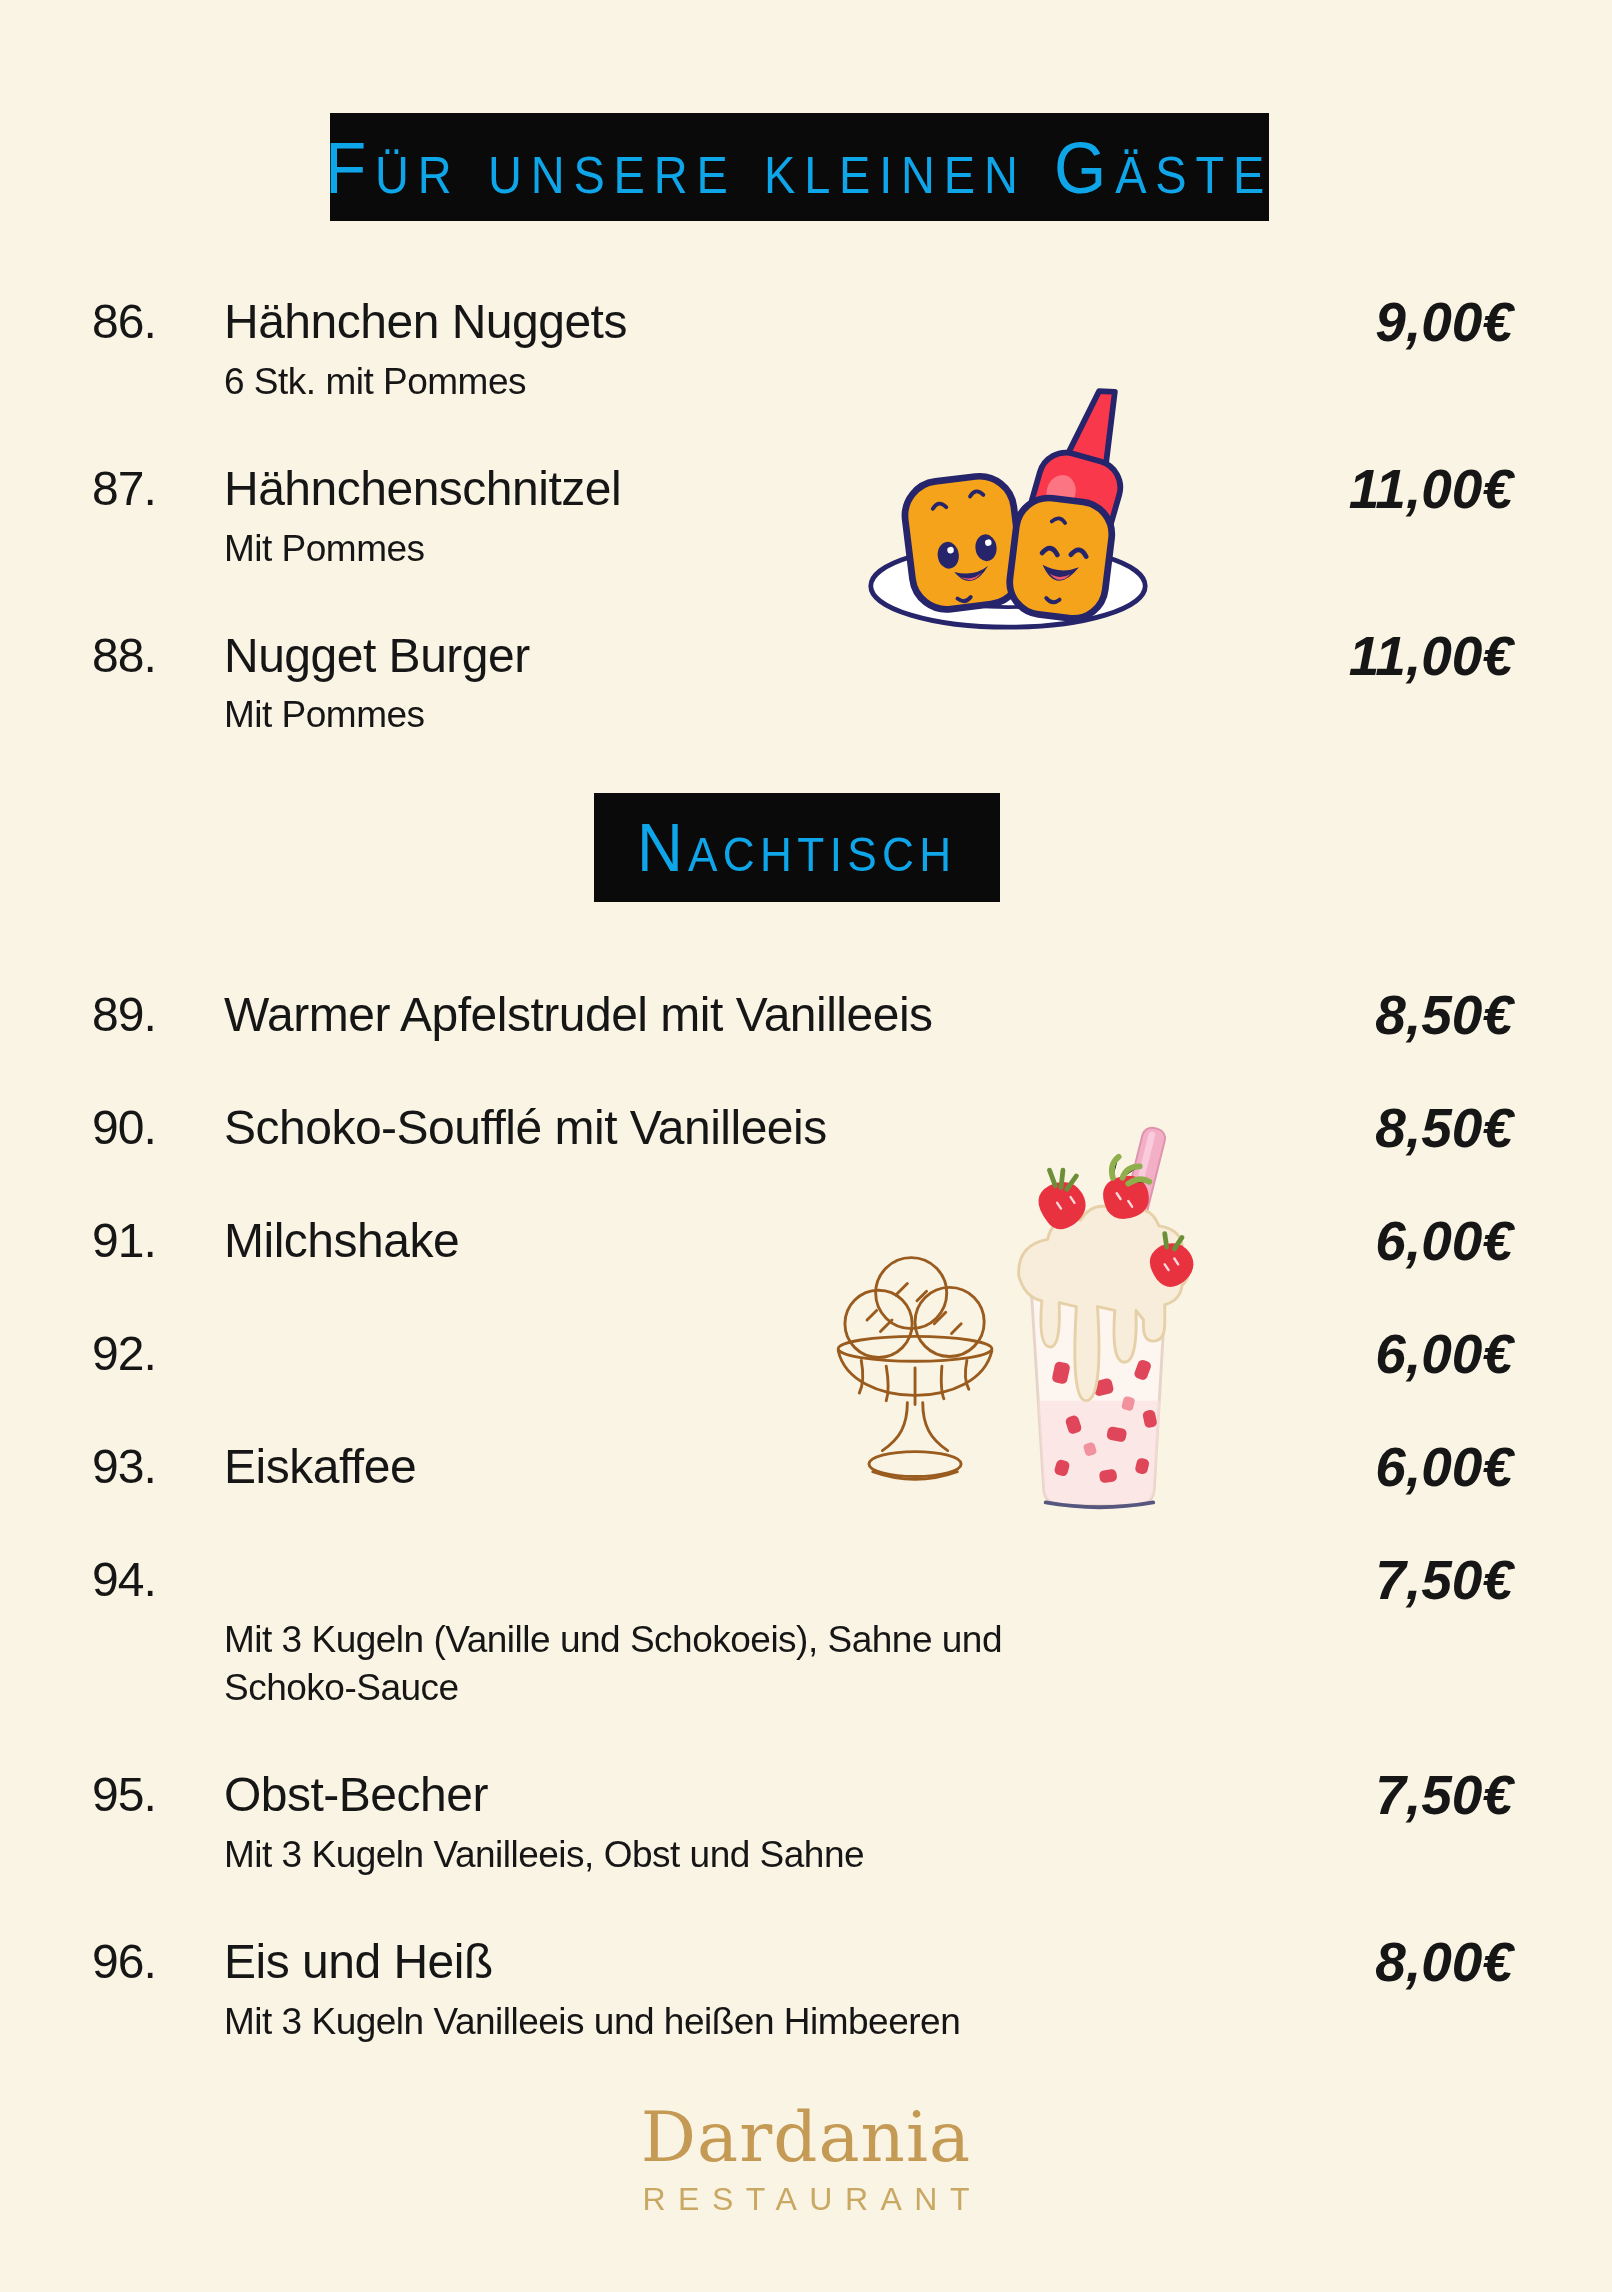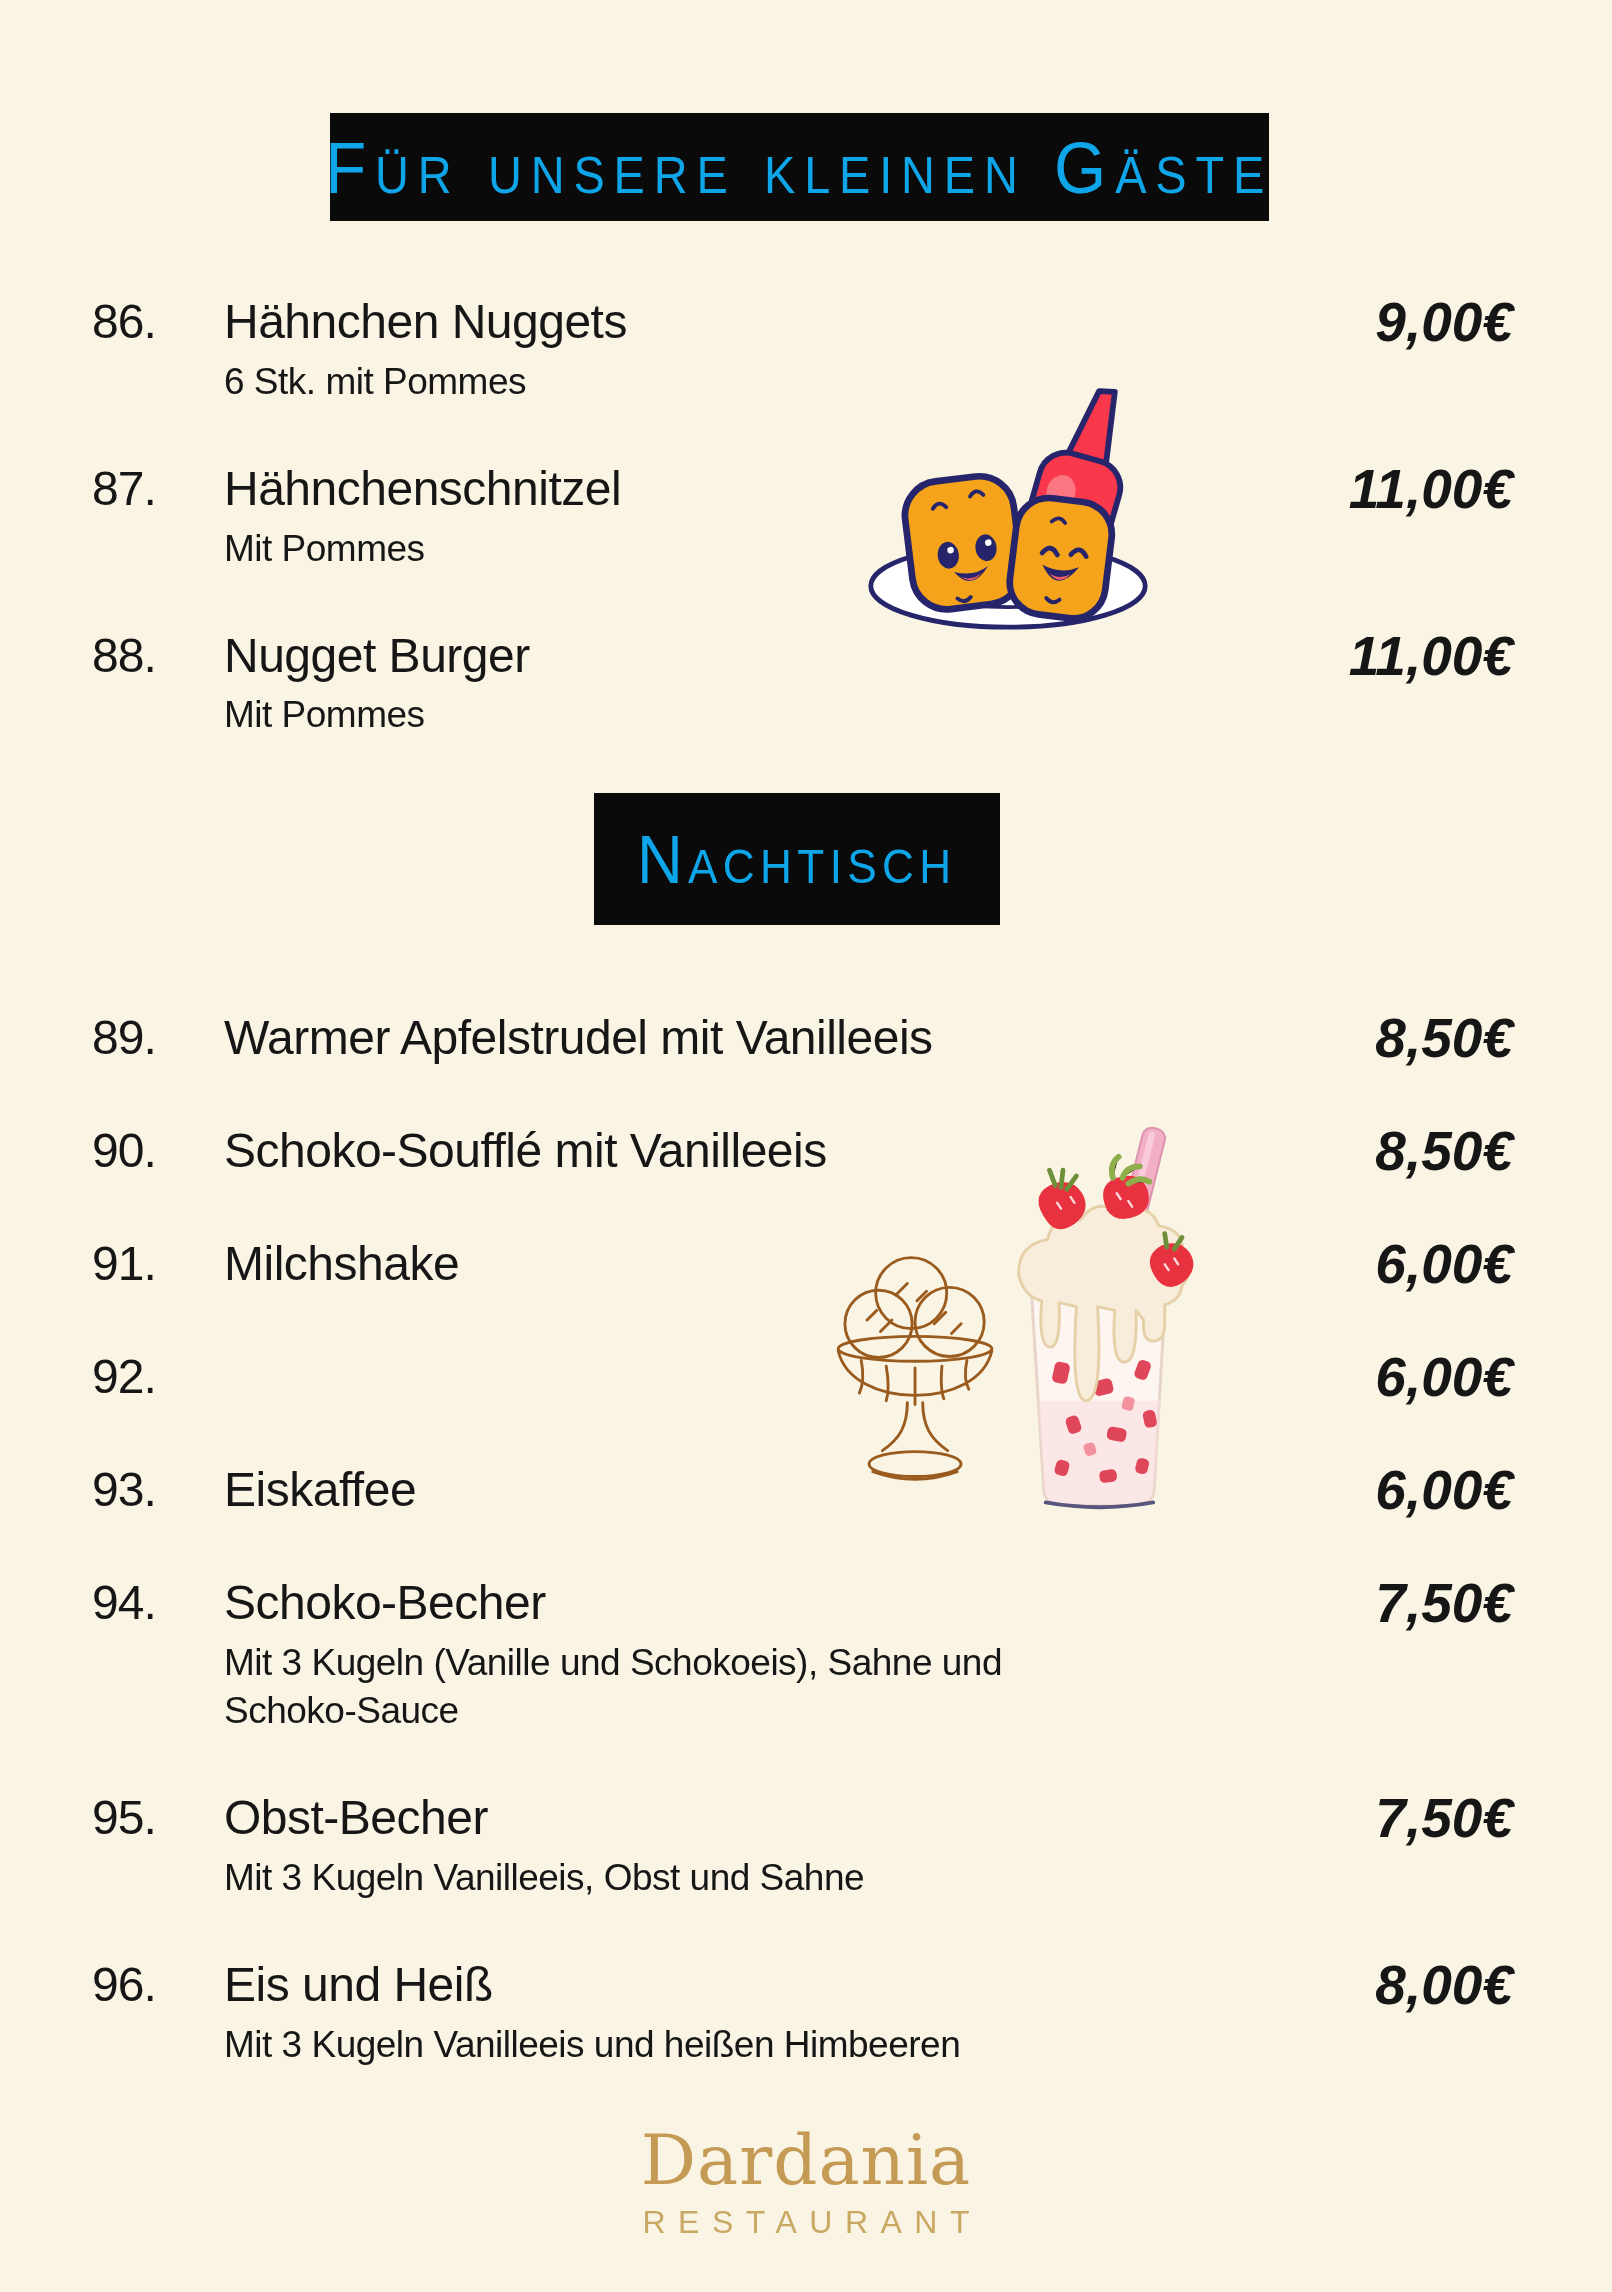--- a/index.html
+++ b/index.html
@@ -18,21 +18,21 @@
     font-variant:small-caps;
     font-weight:400;
     white-space:nowrap;
   }
   .banner .banner-text{transform:scaleX(.92);}
   .banner.kids{
     margin:113px 0 0 330px;width:939px;height:108px;
     font-size:73px;letter-spacing:9.6px;
   }
   .banner.desserts{
-    margin:54px 0 16px 594px;width:406px;height:132px;
+    margin:54px 0 16px 594px;width:406px;height:109px;
     font-size:69px;letter-spacing:5.8px;
   }
   
   .menu-list{padding:0 99px 0 92px;}
   .menu-list.kids{margin-top:71px;}
   .menu-list.desserts{margin-top:83px;}
   .item{margin-bottom:53px;}
   .item-row{display:flex;align-items:flex-start;}
   .num{
     flex:0 0 132px;
@@ -160,21 +160,20 @@
       <span class="num">93.</span>
       <span class="name">Eiskaffee</span>
       <span class="price">6,00€</span>
     </div>
 
   </div>
 
   <div class="item">
     <div class="item-row">
       <span class="num">94.</span>
-      <span class="name">Schoko-Becher</span>
       <span class="price">7,50€</span>
     </div>
     <div class="desc">Mit 3 Kugeln (Vanille und Schokoeis), Sahne und Schoko-Sauce</div>
   </div>
 
   <div class="item">
     <div class="item-row">
       <span class="num">95.</span>
       <span class="name">Obst-Becher</span>
       <span class="price">7,50€</span>

